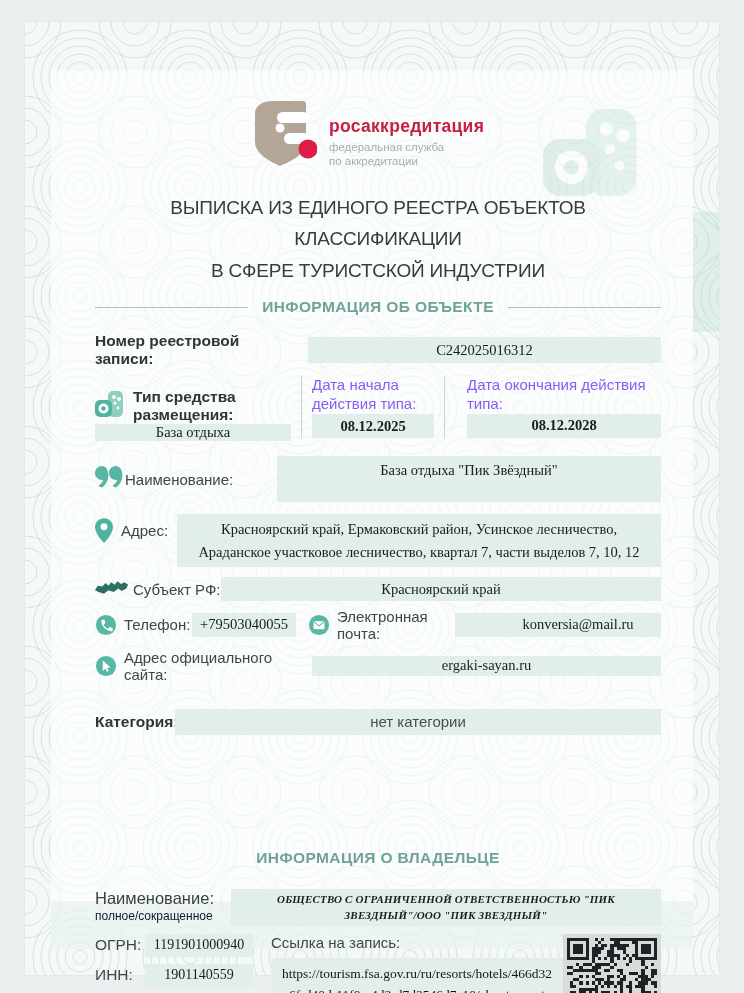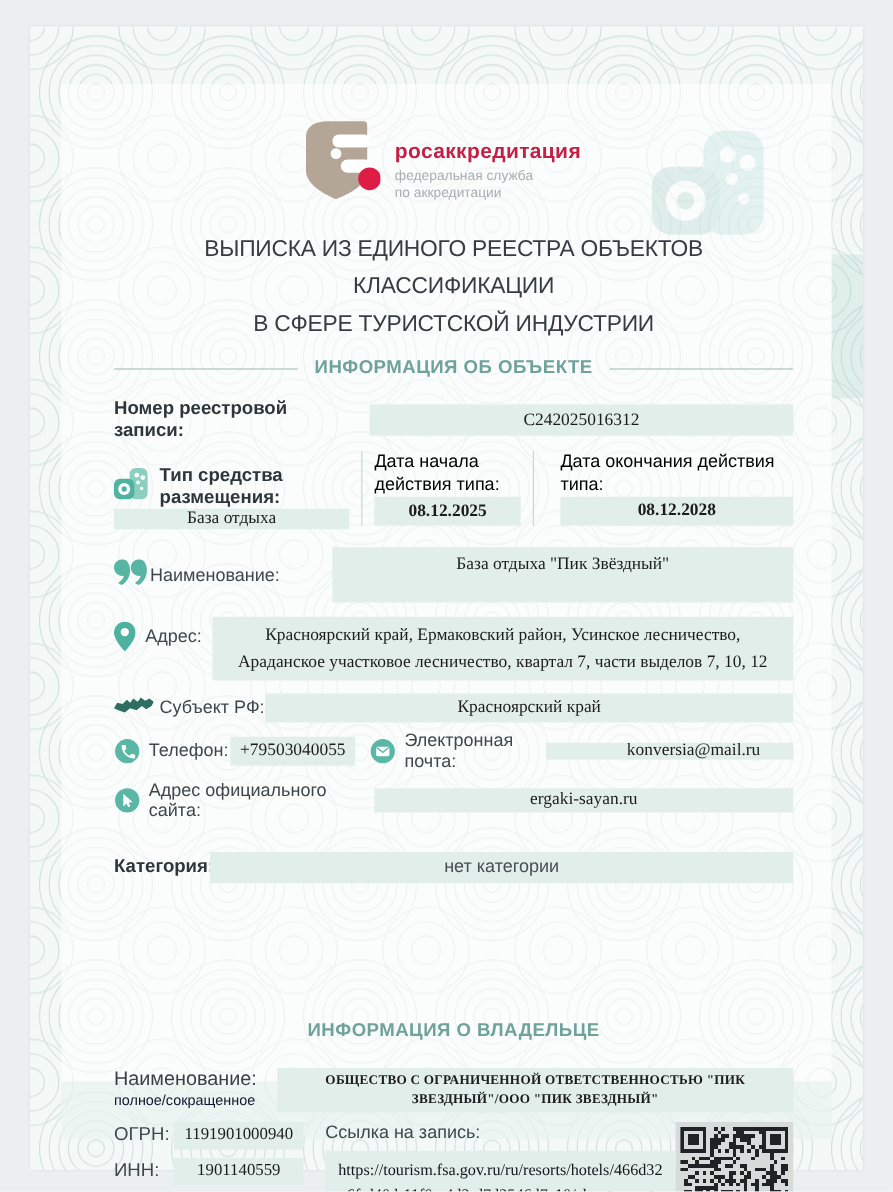--- a/index.html
+++ b/index.html
@@ -36,21 +36,21 @@
   .row-registry{display:flex;align-items:center;margin-top:16px;}
   .row-registry .lbl-b{width:182px;flex:none;}
   .row-registry .vbox{flex:1;height:26px;margin-left:31px;}
 
   .row-type{display:flex;margin-top:8px;height:62px;}
   .col-type{width:196px;flex:none;display:flex;flex-direction:column;justify-content:space-between;}
   .col-type .head{display:flex;align-items:center;gap:8px;margin-top:12px;}
   .vdiv{width:1px;background:#c2dad3;margin:0 10px;}
   .col-date1{width:122px;flex:none;display:flex;flex-direction:column;justify-content:space-between;}
   .col-date2{flex:1;margin-left:12px;display:flex;flex-direction:column;justify-content:flex-start;}
-  .date-lbl{color:#000000;font-size:15px;line-height:1.25;}
+  .date-lbl{color:#8b5cf6;font-size:15px;line-height:1.25;}
   .row-type .vbox{height:24px;}
 
   .row-name{display:flex;align-items:center;margin-top:18px;}
   .row-name .qicon{width:30px;flex:none;}
   .row-name .lbl{width:152px;flex:none;}
   .row-name .vbox{flex:1;height:46px;align-items:flex-start;padding-top:6px;box-sizing:border-box;}
 
   .row-addr{display:flex;margin-top:12px;}
   .row-addr .picon{width:26px;flex:none;padding-top:4px;}
   .row-addr .lbl{width:56px;flex:none;padding-top:8px;}
@@ -60,37 +60,37 @@
   .row-subj .micon{width:38px;flex:none;}
   .row-subj .lbl{width:88px;flex:none;}
   .row-subj .vbox{flex:1;height:24px;}
 
   .row-contact{display:flex;align-items:center;margin-top:6px;}
   .cicon{width:22px;height:22px;flex:none;}
   .row-contact .lbl-ph{width:68px;margin-left:7px;flex:none;}
   .row-contact .vbox-ph{width:104px;height:24px;flex:none;}
   .row-contact .envwrap{margin-left:12px;}
   .row-contact .lbl-em{width:118px;margin-left:7px;flex:none;}
-  .row-contact .vbox-em{flex:1;height:14px;padding-left:40px;}
+  .row-contact .vbox-em{flex:1;height:24px;padding-left:40px;}
 
   .row-site{display:flex;align-items:center;margin-top:7px;}
   .row-site .lbl{width:188px;margin-left:7px;flex:none;}
   .row-site .vbox{flex:1;height:20px;}
 
   .row-cat{display:flex;align-items:center;margin-top:26px;}
   .row-cat .lbl-b{width:80px;flex:none;}
   .row-cat .vbox{flex:1;height:26px;font-family:"Liberation Sans","DejaVu Sans",sans-serif;font-size:15px;color:#474e52;}
 
   .sec2{margin-top:100px;flex-direction:column;}
 
   .row-owner{display:flex;margin-top:8px;}
   .own-lblblk{width:136px;flex:none;}
   .own-lbl{color:#3a4145;font-size:16.5px;}
   .own-sub{color:#0f172a;font-size:12px;margin-top:1px;}
-  .row-owner .vbox{flex:1;min-height:36px;font-weight:bold;font-size:11px;line-height:1.5;letter-spacing:.2px;padding:2px 10px;box-sizing:border-box;}
+  .row-owner .vbox{flex:1;min-height:36px;font-weight:bold;font-size:11px;line-height:1.5;letter-spacing:.2px;padding:2px 10px;box-sizing:border-box;font-style:italic;}
 
   .owner-grid{display:flex;margin-top:8px;}
   .og-left{width:158px;flex:none;display:flex;flex-direction:column;gap:7px;}
   .og-row{display:flex;align-items:center;}
   .og-row .lbl{width:50px;flex:none;font-size:15.5px;}
   .og-row .vbox{flex:1;height:23px;font-size:14px;}
   .og-div{width:1px;background:#c2dad3;margin:2px 8px 2px 10px;}
   .og-mid{width:292px;flex:none;}
   .og-mid .lbl{font-size:15px;color:#3f474b;}
   .link-box{margin-top:7px;min-height:54px;background:#e1eee9;display:flex;align-items:center;justify-content:center;

